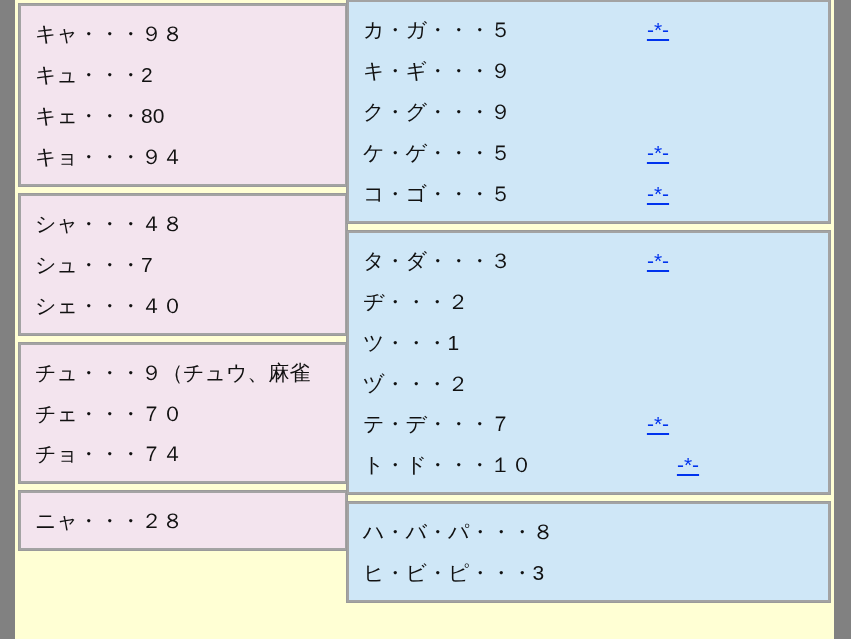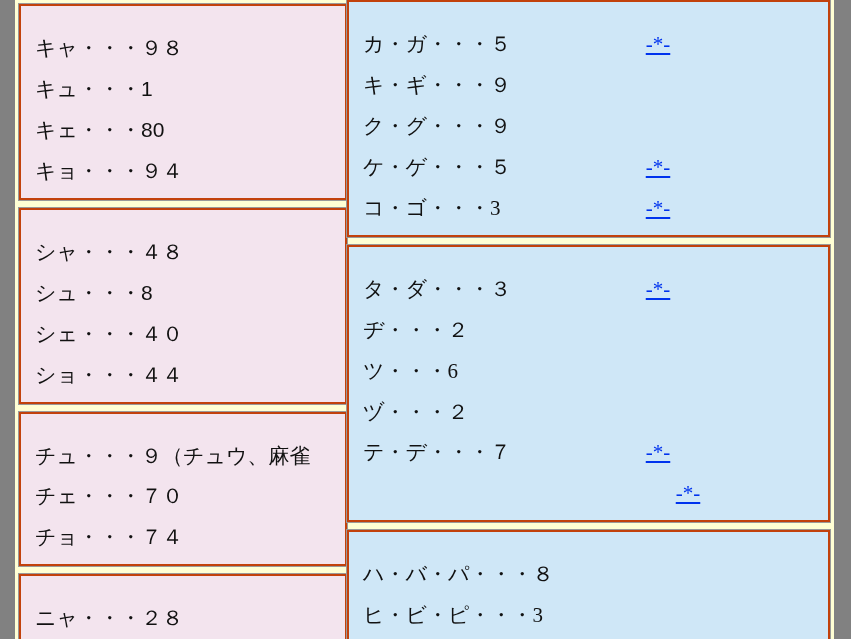--- a/index.html
+++ b/index.html
@@ -29,28 +29,27 @@
     height: 100%;
   }
   .col-left {
     width: 332px;
     flex-shrink: 0;
     padding: 4px 0 0 4px;
   }
   .col-right {
     flex: 1;
     padding: 0 4px 0 0;
-    font-family: Liberation Serif, serif;
   }
   .group {
     background: #f3e4ee;
-    border: 2px solid #c2410c;
+    border: 2px solid #a3a3a3;
     outline: 1px solid #9a9a9a;
     margin-bottom: 8px;
-    padding: 22px 10px 6px 14px;
+    padding: 8px 10px 6px 14px;
     line-height: 1.95;
     font-size: 21px;
     color: #111;
     white-space: nowrap;
     overflow: hidden;
   }
   .col-right .group {
     background: #cfe7f7;
   }
   .row {
@@ -77,41 +76,38 @@
 <body>
 
 <div class="outer">
   <div class="columns">
     <div class="col-left" id="col-left">
         <div class="group">
           <div class="row">
             <span class="text">キャ・・・９８</span>
           </div>
           <div class="row">
-            <span class="text">キュ・・・1</span>
+            <span class="text">キュ・・・2</span>
           </div>
           <div class="row">
             <span class="text">キェ・・・80</span>
           </div>
           <div class="row">
             <span class="text">キョ・・・９４</span>
           </div>
         </div>
         <div class="group">
           <div class="row">
             <span class="text">シャ・・・４８</span>
           </div>
           <div class="row">
-            <span class="text">シュ・・・8</span>
+            <span class="text">シュ・・・7</span>
           </div>
           <div class="row">
             <span class="text">シェ・・・４０</span>
-          </div>
-          <div class="row">
-            <span class="text">ショ・・・４４</span>
           </div>
         </div>
         <div class="group">
           <div class="row">
             <span class="text">チュ・・・９（チュウ、麻雀</span>
           </div>
           <div class="row">
             <span class="text">チェ・・・７０</span>
           </div>
           <div class="row">
@@ -134,43 +130,44 @@
             <span class="text">キ・ギ・・・９</span>
           </div>
           <div class="row">
             <span class="text">ク・グ・・・９</span>
           </div>
           <div class="row">
             <span class="text">ケ・ゲ・・・５</span>
             <span class="linkcell"><span class="starlink">-*-</span></span>
           </div>
           <div class="row">
-            <span class="text">コ・ゴ・・・3</span>
+            <span class="text">コ・ゴ・・・５</span>
             <span class="linkcell"><span class="starlink">-*-</span></span>
           </div>
         </div>
         <div class="group">
           <div class="row">
             <span class="text">タ・ダ・・・３</span>
             <span class="linkcell"><span class="starlink">-*-</span></span>
           </div>
           <div class="row">
             <span class="text">ヂ・・・２</span>
           </div>
           <div class="row">
-            <span class="text">ツ・・・6</span>
+            <span class="text">ツ・・・1</span>
           </div>
           <div class="row">
             <span class="text">ヅ・・・２</span>
           </div>
           <div class="row">
             <span class="text">テ・デ・・・７</span>
             <span class="linkcell"><span class="starlink">-*-</span></span>
           </div>
           <div class="row">
+            <span class="text">ト・ド・・・１０</span>
             <span class="linkcell" style="margin-right: 100px;"><span class="starlink">-*-</span></span>
           </div>
         </div>
         <div class="group">
           <div class="row">
             <span class="text">ハ・バ・パ・・・８</span>
           </div>
           <div class="row">
             <span class="text">ヒ・ビ・ピ・・・3</span>
           </div>

